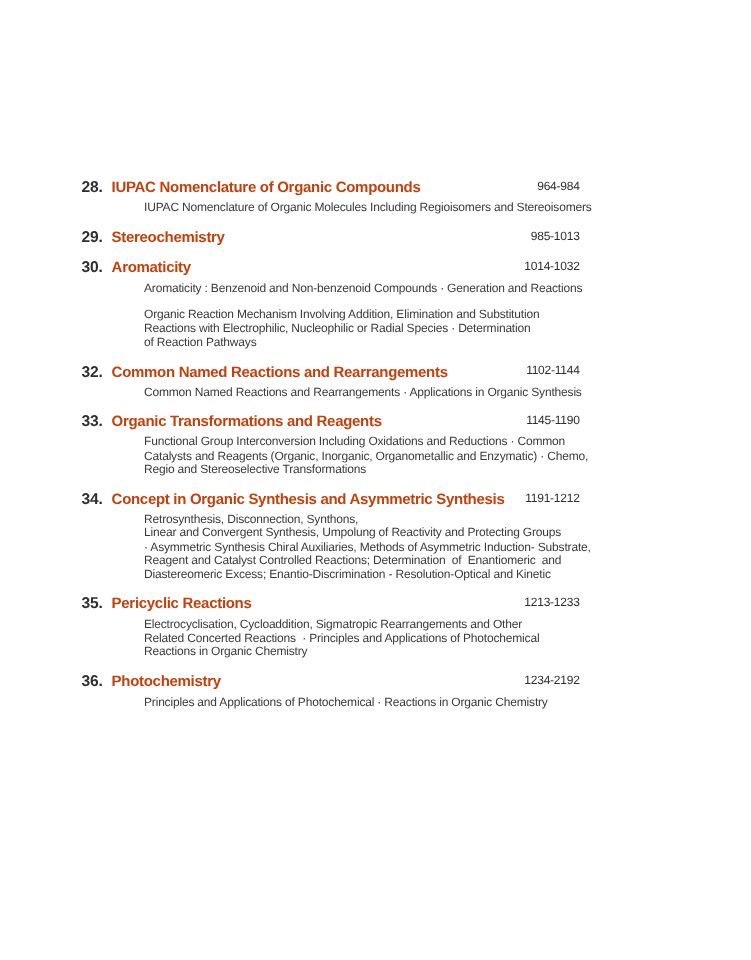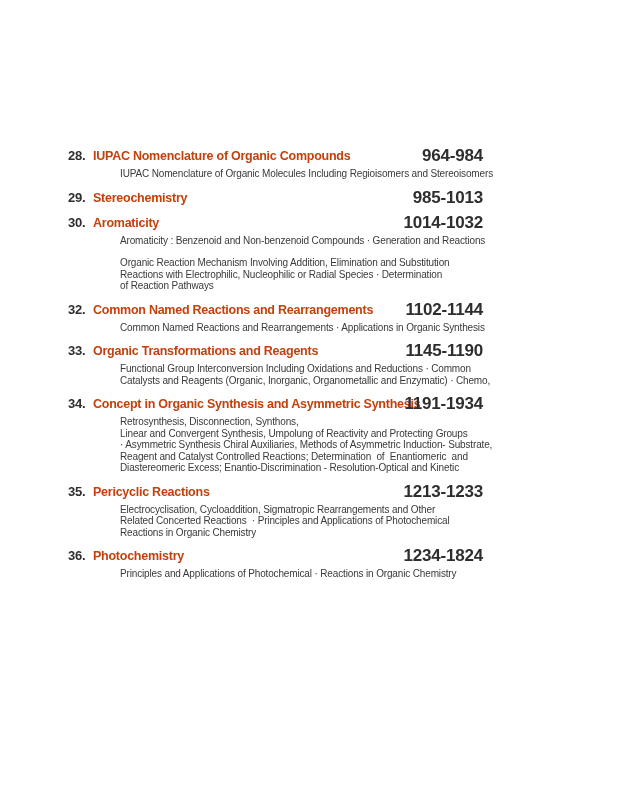--- a/index.html
+++ b/index.html
@@ -42,22 +42,22 @@
     font-size: 12.5px;
     line-height: 14px;
     color: #c2410c;
     letter-spacing: -0.25px;
     white-space: nowrap;
   }
   .entry-pages {
     position: absolute;
     right: 0;
     top: 0;
-    font-weight: bold;
-    font-size: 17px;
+    font-weight: normal;
+    font-size: 10px;
     line-height: 14px;
     color: #2f2d2e;
     letter-spacing: -0.2px;
     white-space: nowrap;
   }
   .entry-description {
     margin: 5px 0 0 25px;
     padding-left: 27px;
   }
   .desc-line {
@@ -124,28 +124,29 @@
 
   <div class="entry">
     <div class="entry-header">
       <span class="entry-number">33.</span>
       <span class="entry-title">Organic Transformations and Reagents</span>
       <span class="entry-pages">1145-1190</span>
     </div>
     <div class="entry-description">
           <div class="desc-line">Functional Group Interconversion Including Oxidations and Reductions · Common</div>
           <div class="desc-line">Catalysts and Reagents (Organic, Inorganic, Organometallic and Enzymatic) · Chemo,</div>
+          <div class="desc-line">Regio and Stereoselective Transformations</div>
         </div>
   </div>
 
   <div class="entry">
     <div class="entry-header">
       <span class="entry-number">34.</span>
       <span class="entry-title">Concept in Organic Synthesis and Asymmetric Synthesis</span>
-      <span class="entry-pages">1191-1934</span>
+      <span class="entry-pages">1191-1212</span>
     </div>
     <div class="entry-description">
           <div class="desc-line">Retrosynthesis, Disconnection, Synthons,</div>
           <div class="desc-line">Linear and Convergent Synthesis, Umpolung of Reactivity and Protecting Groups</div>
           <div class="desc-line">· Asymmetric Synthesis Chiral Auxiliaries, Methods of Asymmetric Induction- Substrate,</div>
           <div class="desc-line">Reagent and Catalyst Controlled Reactions; Determination  of  Enantiomeric  and</div>
           <div class="desc-line">Diastereomeric Excess; Enantio-Discrimination - Resolution-Optical and Kinetic</div>
         </div>
   </div>
 
@@ -159,20 +160,20 @@
           <div class="desc-line">Electrocyclisation, Cycloaddition, Sigmatropic Rearrangements and Other</div>
           <div class="desc-line">Related Concerted Reactions  · Principles and Applications of Photochemical</div>
           <div class="desc-line">Reactions in Organic Chemistry</div>
         </div>
   </div>
 
   <div class="entry">
     <div class="entry-header">
       <span class="entry-number">36.</span>
       <span class="entry-title">Photochemistry</span>
-      <span class="entry-pages">1234-1824</span>
+      <span class="entry-pages">1234-2192</span>
     </div>
     <div class="entry-description">
           <div class="desc-line">Principles and Applications of Photochemical · Reactions in Organic Chemistry</div>
         </div>
   </div>
 </div>
 </div>
 
 </body></html>

